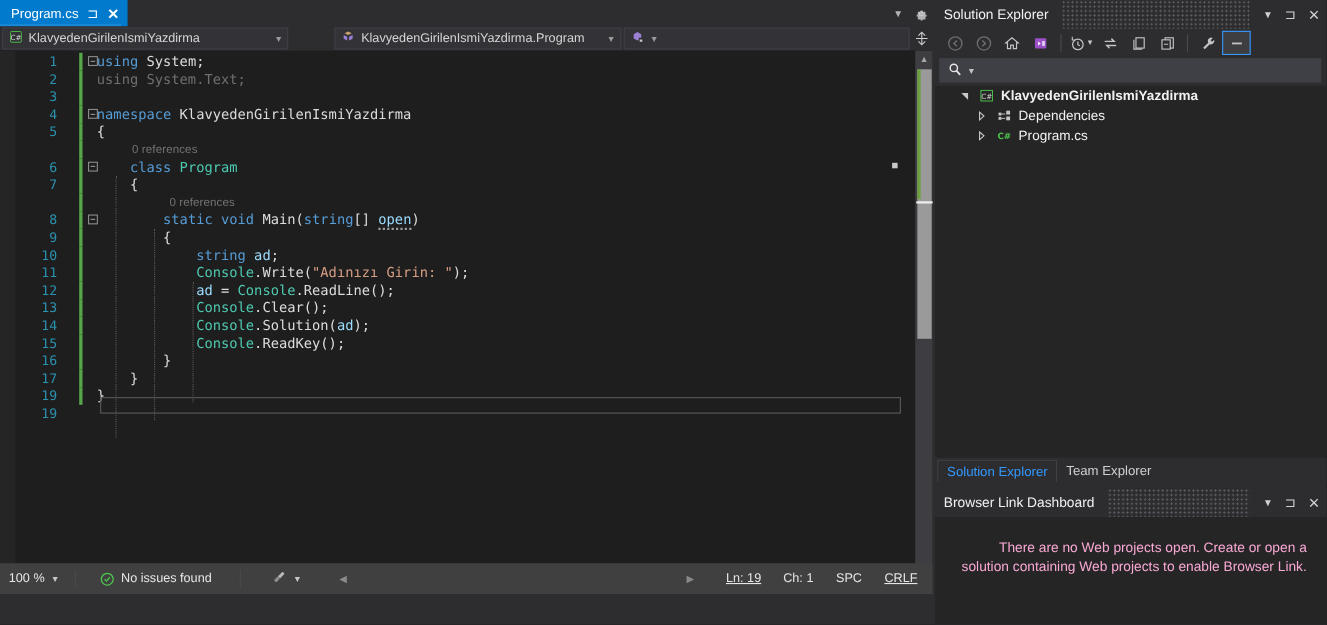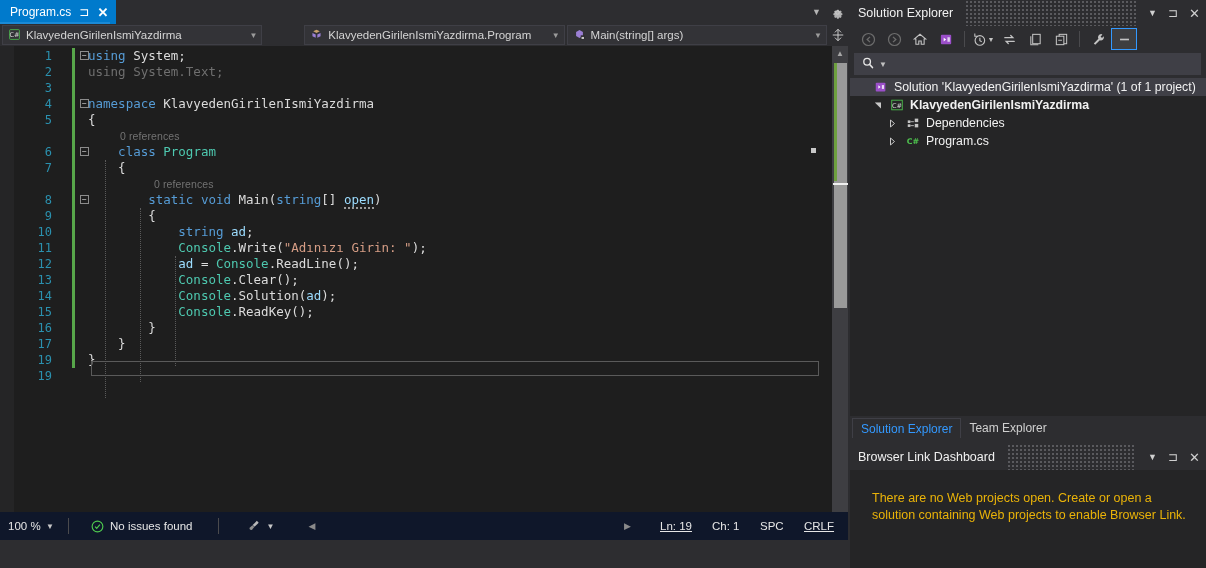--- a/index.html
+++ b/index.html
@@ -71,21 +71,21 @@
   
   .vscroll{position:absolute;right:0;top:0;width:16px;height:494px;background:#3e3e42;}
   .vs-up,.vs-dn{position:absolute;left:0;width:16px;height:16px;color:#a6a6a6;font-size:8px;text-align:center;line-height:16px;}
   .vs-up{top:0;} .vs-dn{bottom:0;}
   .vs-thumb{position:absolute;left:2px;top:17px;width:13px;height:245px;background:#9a9a9a;}
   .vs-chg{position:absolute;left:0px;top:0px;width:3px;height:118px;background:#6ea03f;}
   .vs-caret{position:absolute;left:-1px;top:120px;width:16px;height:2px;background:#f0f0f0;}
   .vs-mark{position:absolute;left:811px;top:102px;width:5px;height:5px;background:#c8c8c8;}
 
   
-  .statusbar{position:absolute;left:0;bottom:0;width:848px;height:28px;background:#0f172a;display:flex;align-items:center;font-size:11.5px;color:#e6e6e6;}
+  .statusbar{position:absolute;left:0;bottom:0;width:848px;height:28px;background:#404040;display:flex;align-items:center;font-size:11.5px;color:#e6e6e6;}
   .zoombox{width:62px;padding-left:8px;display:flex;align-items:center;justify-content:space-between;padding-right:8px;box-sizing:border-box;}
   .zoombox .arr{color:#c8c8c8;font-size:8px;}
   .sb-sep{width:1px;height:16px;background:#4a4a4d;margin:0 6px;}
   .issues{display:flex;align-items:center;gap:6px;margin-left:16px;}
   .okic{width:13px;height:13px;}
   .brush{margin-left:22px;display:flex;align-items:center;gap:5px;color:#c8c8c8;}
   .brush .arr{font-size:8px;}
   .leftarr{margin-left:34px;color:#8a8a8a;font-size:9px;}
   .sb-right{position:absolute;right:0;top:0;height:28px;display:flex;align-items:center;gap:0px;}
   .sb-right span{display:inline-block;text-align:left;}
@@ -120,21 +120,21 @@
   .trow.solrow{background:#3f3f46;}
   .tw{width:14px;display:flex;align-items:center;justify-content:center;color:#c8c8c8;font-size:8px;}
   .tic{width:16px;display:flex;align-items:center;justify-content:center;}
   .bold{font-weight:bold;}
 
   .tabs2{position:absolute;left:0;top:416px;width:356px;height:22px;display:flex;align-items:flex-end;background:#2d2d30;padding-left:2px;gap:0;}
   .t2{height:20px;display:flex;align-items:center;padding:0 8px;font-size:12px;color:#d0d0d0;}
   .t2.active{color:#3399ff;background:#2d2d30;border:1px solid #3f3f46;border-bottom:none;box-sizing:border-box;}
 
   .blpanel{position:absolute;left:0;top:444px;width:356px;height:124px;background:#2d2d30;}
-  .blbody{position:absolute;left:0;top:26px;width:356px;height:98px;background:#252526;color:#eab308;font-size:12.5px;line-height:17px;padding:20px 18px 0 22px;box-sizing:border-box;}
+  .blbody{position:absolute;left:0;top:26px;width:356px;height:98px;background:#252526;color:#f9a8d4;font-size:12.5px;line-height:17px;padding:20px 18px 0 22px;box-sizing:border-box;text-align:right;}
 
   .vedge{position:absolute;left:848px;top:0;width:2px;height:540px;background:#2d2d30;}
 </style>
 </head>
 <body>
 
 <div class="app">
 
   <div class="editor-pane">
 
@@ -179,21 +179,20 @@
         <span class="arr">▼</span>
       </div>
       <div class="navdd d3">
         <span>
           <svg width="13" height="13" viewBox="0 0 16 16">
               <path d="M8 2.6l4.2 2.4v4.8L8 12.2 3.8 9.8V5z" fill="#9b7fd4"></path>
               <rect x="9.5" y="9" width="5" height="5" fill="#2d2d30"></rect>
               <rect x="10.5" y="11" width="3" height="2.5" fill="#c9c9c9"></rect>
             </svg>
         </span>
-        <span class="cap">Main(string[] args)</span>
         <span class="arr">▼</span>
       </div>
       <div class="nav-split">
         <svg width="14" height="14" viewBox="0 0 16 16">
             <path d="M8 1.5v13M4.5 5L8 1.5 11.5 5M4.5 11L8 14.5 11.5 11M2 8h12" stroke="#d0d0d0" stroke-width="1.1" fill="none"></path>
           </svg>
       </div>
     </div>
 
     <div class="codearea">
@@ -360,31 +359,20 @@
       <span class="mag">
         <svg width="14" height="14" viewBox="0 0 16 16">
             <circle cx="7" cy="6.6" r="3.8" fill="none" stroke="#e6e6e6" stroke-width="1.5"></circle>
             <path d="M9.9 9.6l3.2 3.6" stroke="#e6e6e6" stroke-width="1.8" stroke-linecap="round"></path>
           </svg>
       </span>
       <span class="arr">▼</span>
     </div>
 
     <div class="tree" id="se-tree">
-        <div class="trow solrow" style="padding-left: 4px;">
-          <span class="tw"></span>
-          <span class="tic">
-            <svg width="14" height="14" viewBox="0 0 16 16">
-              <rect x="2" y="3" width="11" height="10" rx="1" fill="#9b4fc9"></rect>
-              <path d="M5 6l2.4 2L5 10z" fill="#fff"></path>
-              <rect x="9" y="5.8" width="2.4" height="4.4" fill="#eadcf5"></rect>
-            </svg>
-          </span>
-          <span>Solution 'KlavyedenGirilenIsmiYazdirma' (1 of 1 project)</span>
-        </div>
         <div class="trow" style="padding-left: 20px;">
           <span class="tw" style="transform: rotate(-90deg); color: rgb(200, 200, 200);">◢</span>
           <span class="tic">
             <svg width="14" height="14" viewBox="0 0 16 16">
               <rect x="2" y="2.5" width="12" height="11" fill="none" stroke="#4ec24e" stroke-width="1"></rect>
               <text x="8" y="11" font-size="7.5" fill="#d8d8d8" text-anchor="middle" font-family="DejaVu Sans">C#</text>
             </svg>
           </span>
           <span class="bold">KlavyedenGirilenIsmiYazdirma</span>
         </div>

